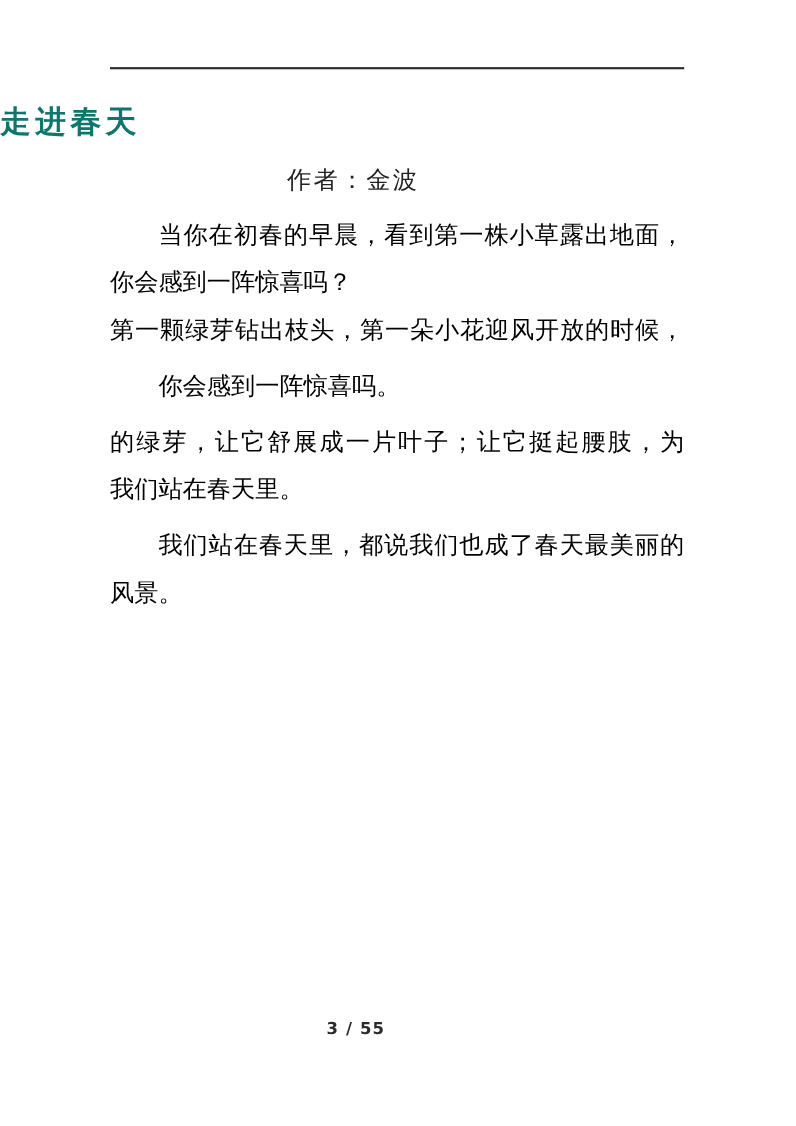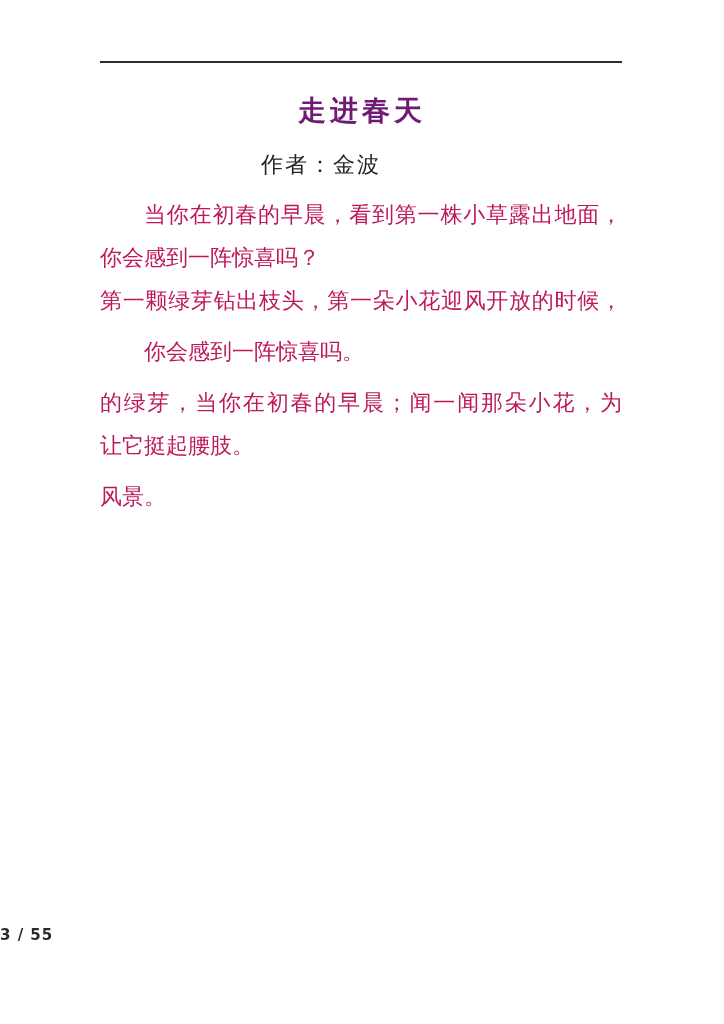--- a/index.html
+++ b/index.html
@@ -22,26 +22,26 @@
     height: 0;
     border-top: 2px solid #2e2e2e;
   }
 
   .doc-title {
     position: absolute;
     left: 0;
     top: 92px;
     width: 724px;
     margin: 0;
-    text-align: center;
+    text-align: left;
     font-size: 28px;
     font-weight: 700;
     letter-spacing: 4px;
     line-height: 38px;
-    color: #701a75;
+    color: #0f766e;
   }
 
   .author-line {
     position: absolute;
     left: 0;
     top: 149px;
     width: 642px;
     text-align: center;
     font-size: 22px;
     letter-spacing: 2px;
@@ -49,21 +49,21 @@
     color: #222222;
   }
 
   .article-body {
     position: absolute;
     left: 100px;
     top: 193px;
     width: 522px;
     font-size: 22px;
     line-height: 43px;
-    color: #be185d;
+    color: #000000;
   }
 
   .para { margin: 0 0 8px 0; }
 
   .line { text-align: left; white-space: nowrap; }
 
   
   .line.fill {
     white-space: normal;
     text-align: justify;
@@ -71,20 +71,21 @@
   }
 
   
   .line.indent { text-indent: 44px; }
 
   .page-number {
     position: absolute;
     left: 0;
     top: 926px;
     width: 647px;
+    text-align: center;
     font-family: "DejaVu Sans", "Liberation Sans", sans-serif;
     font-weight: 700;
     font-size: 15px;
     letter-spacing: 1px;
     color: #2b2b2b;
   }
 </style>
 </head>
 <body>
 
@@ -99,23 +100,24 @@
   <div class="article-body">
       <div class="para">
         <div class="line indent fill">当你在初春的早晨，看到第一株小草露出地面，</div>
         <div class="line">你会感到一阵惊喜吗？</div>
         <div class="line fill">第一颗绿芽钻出枝头，第一朵小花迎风开放的时候，</div>
       </div>
       <div class="para">
         <div class="line indent">你会感到一阵惊喜吗。</div>
       </div>
       <div class="para">
-        <div class="line fill">的绿芽，当你在初春的早晨；闻一闻那朵小花，为</div>
-        <div class="line">让它挺起腰肢。</div>
+        <div class="line fill">的绿芽，让它舒展成一片叶子；让它挺起腰肢，为</div>
+        <div class="line">我们站在春天里。</div>
       </div>
       <div class="para">
+        <div class="line indent fill">我们站在春天里，都说我们也成了春天最美丽的</div>
         <div class="line">风景。</div>
       </div>
     </div>
 
   <div class="page-number">3 / 55</div>
 
 </div>
 
 </body></html>

